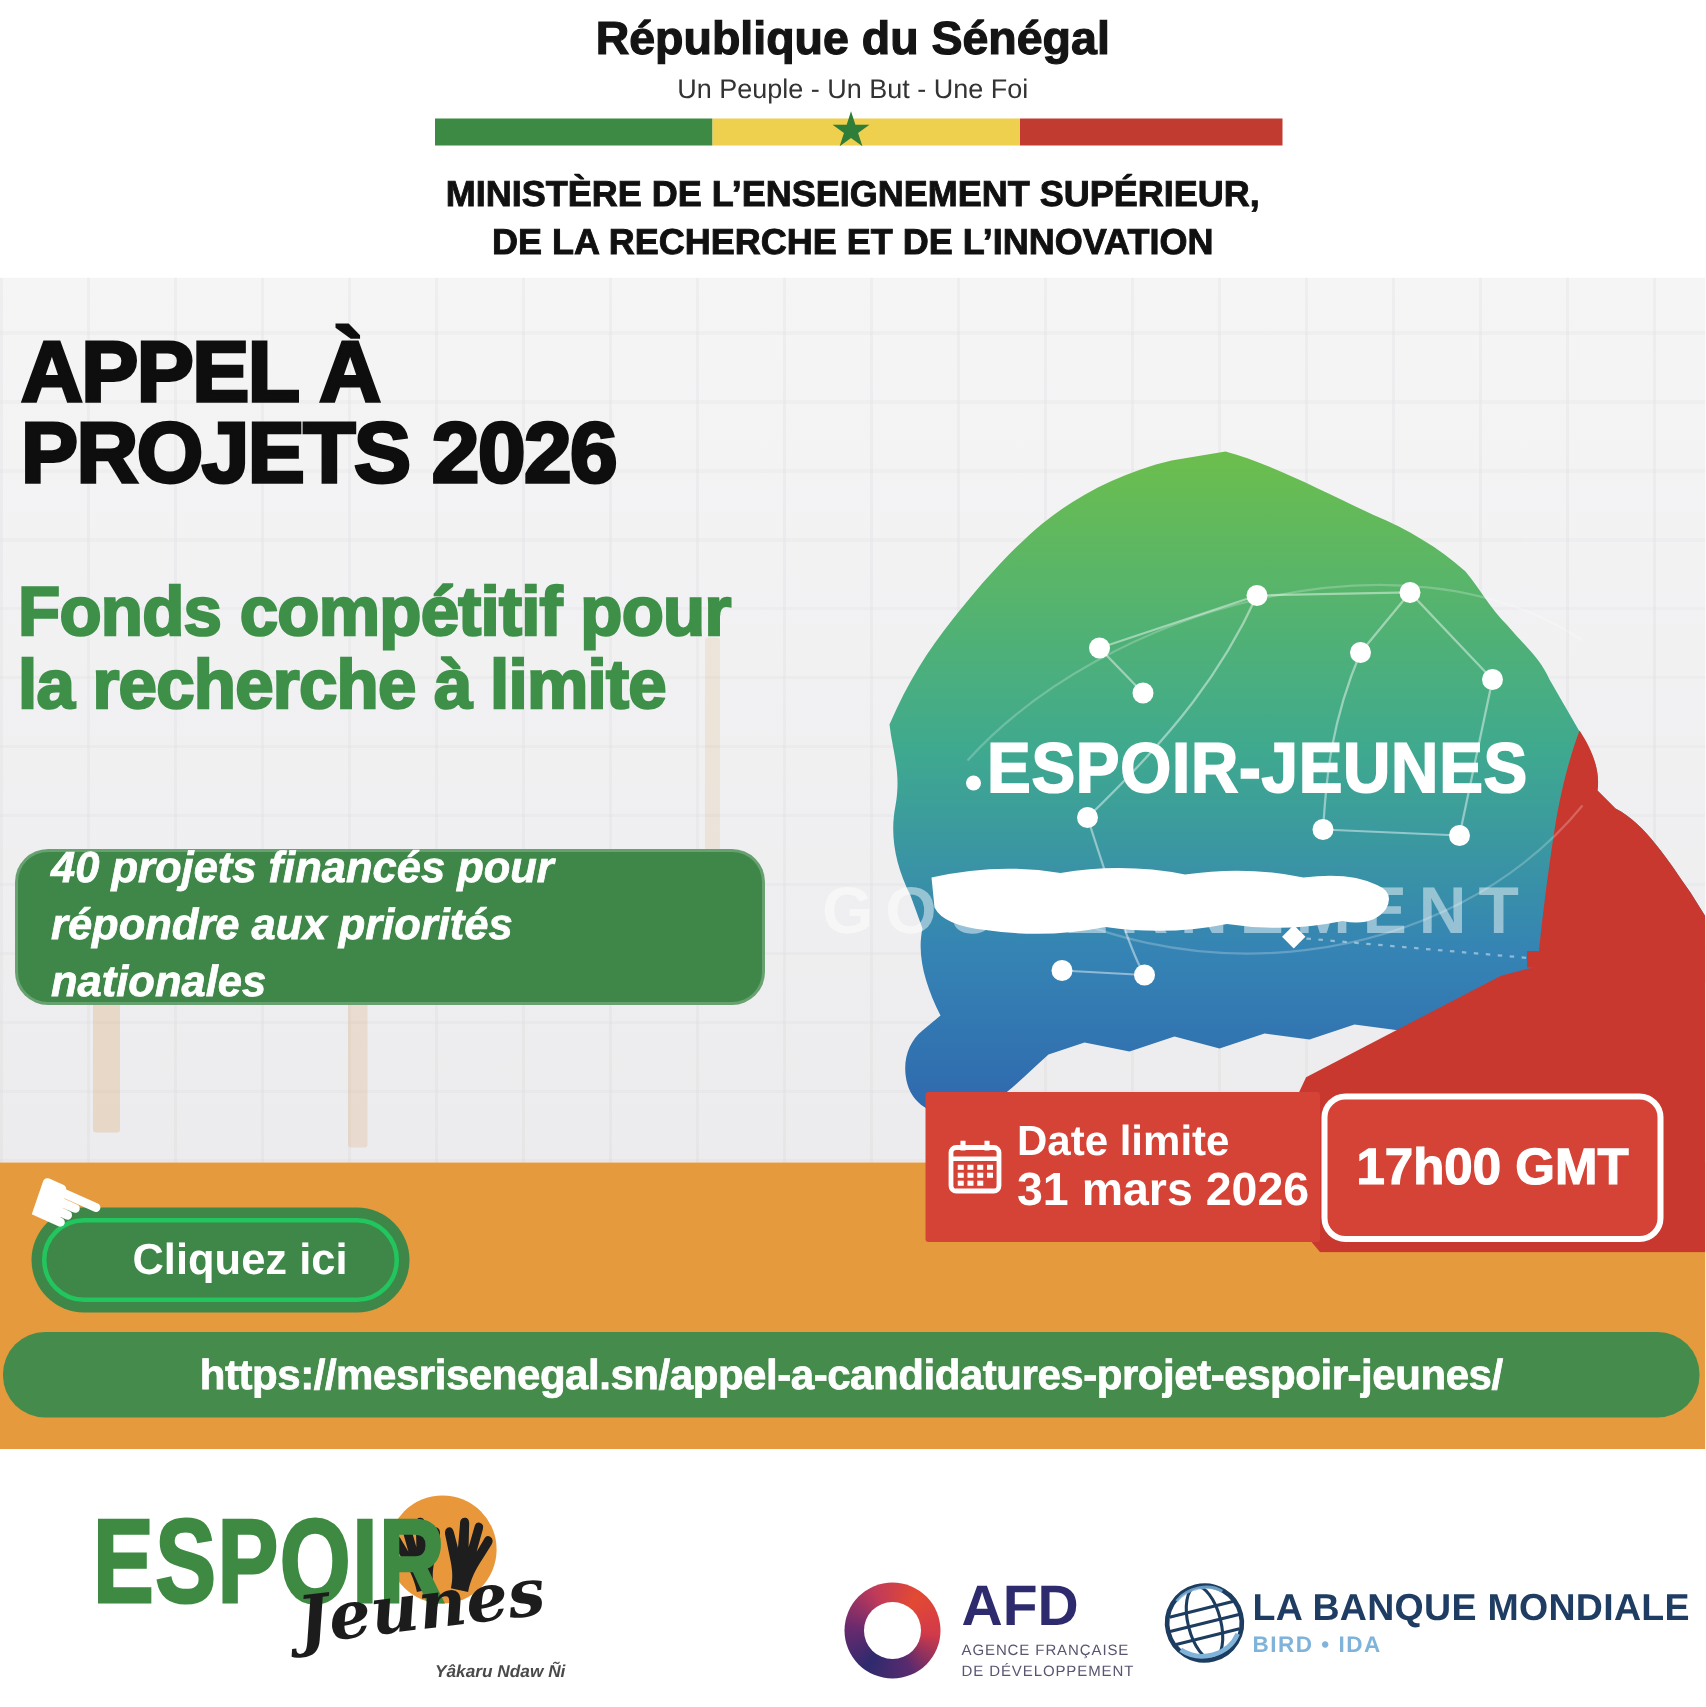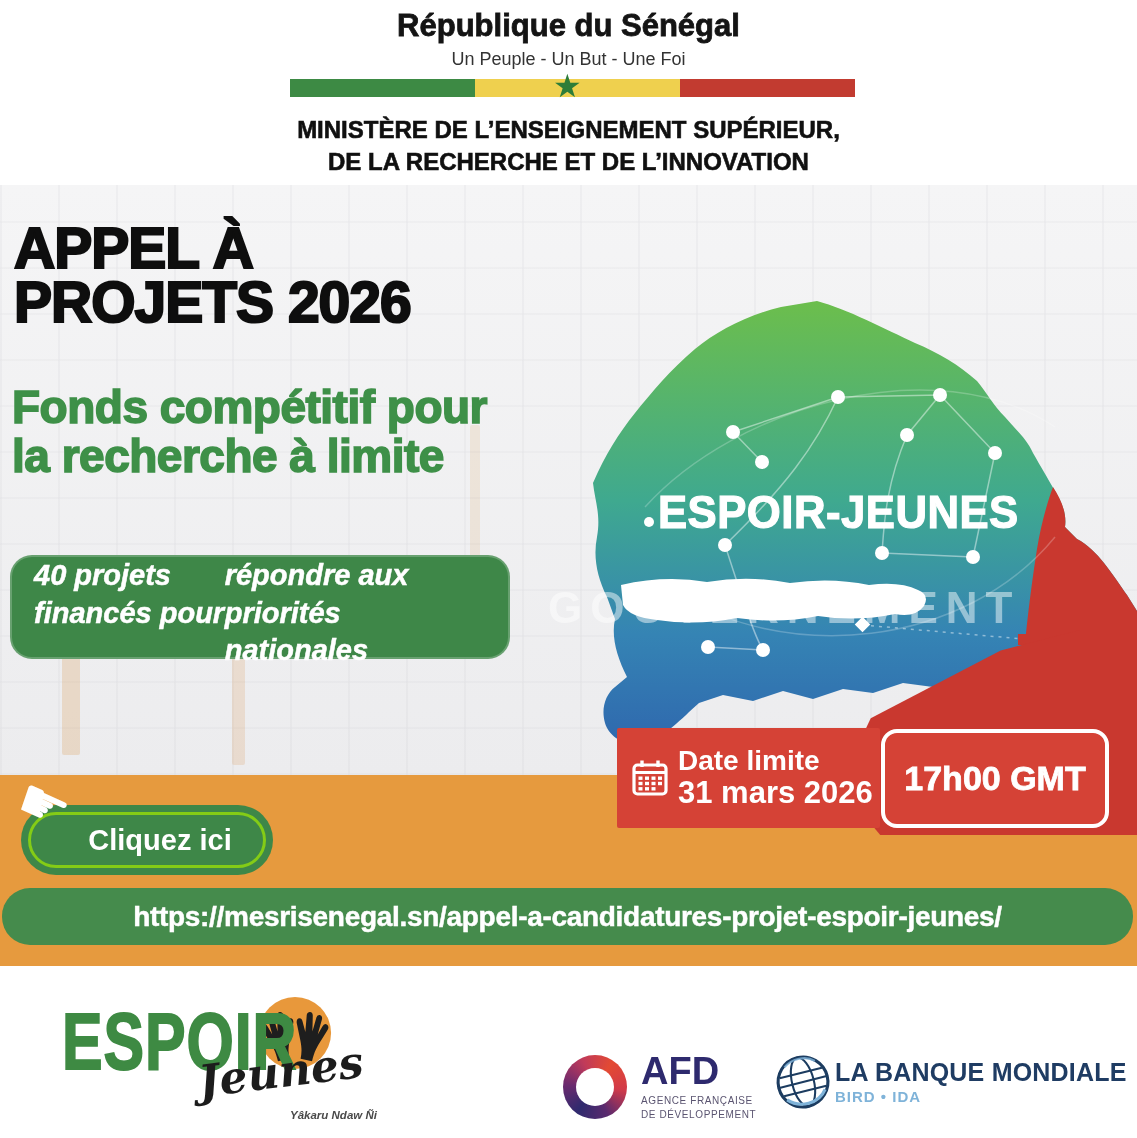--- a/index.html
+++ b/index.html
@@ -37,43 +37,43 @@
     letter-spacing:8px;color:rgba(255,255,255,.48);white-space:nowrap;}
   .map-label{position:absolute;left:658px;top:299px;font-size:47px;font-weight:800;color:#fff;
     letter-spacing:.5px;transform:scaleX(.93);transform-origin:left top;
     -webkit-text-stroke:1.2px #fff;white-space:nowrap;}
   .map-label-dot{position:absolute;left:644px;top:332px;width:10px;height:10px;border-radius:50%;background:#fff;}
 
   .t1{position:absolute;left:14px;top:36px;font-size:57px;font-weight:900;color:#0e0e0e;
       line-height:.95;-webkit-text-stroke:2.2px #0e0e0e;letter-spacing:-1px;}
   .t2{position:absolute;left:12px;top:198px;font-size:46px;font-weight:800;color:#3e9048;
       line-height:1.06;-webkit-text-stroke:1.6px #3e9048;letter-spacing:-.5px;}
-  .gbox{position:absolute;left:10px;top:370px;width:500px;height:104px;background:#3e8748;
+  .gbox{position:absolute;left:10px;top:381px;width:500px;height:104px;background:#3e8748;
       border:2px solid rgba(255,255,255,.22);border-radius:22px;box-sizing:border-box;
-      display:flex;justify-content:center;padding:0 22px;}
+      display:flex;flex-direction:column;justify-content:center;padding:0 22px;}
   .gbox span{font-size:29px;font-weight:700;font-style:italic;color:#fff;line-height:1.3;
       -webkit-text-stroke:.5px #fff;}
 
   
   .swoosh{position:absolute;left:820px;top:630px;width:317px;height:205px;background:#c9382f;z-index:4;
       clip-path:polygon(16% 43%,57% 10%,82% 0%,100% 0%,100% 100%,19% 100%,6% 76%);}
   .dbox1{position:absolute;left:617px;top:728px;width:263px;height:100px;background:#d54236;
       border-radius:2px;z-index:5;display:flex;align-items:center;padding-left:14px;box-sizing:border-box;}
   .dbox1 .dtxt{margin-left:9px;color:#fff;font-weight:800;line-height:1.08;}
   .dline1{font-size:28px;display:block;}
   .dline2{font-size:31px;display:block;}
   .dbox2{position:absolute;left:881px;top:729px;width:228px;height:99px;background:#d54236;
       border:4px solid #fff;border-radius:16px;z-index:5;box-sizing:border-box;
       display:flex;align-items:center;justify-content:center;}
   .dbox2 span{font-size:34px;font-weight:800;color:#fff;-webkit-text-stroke:.8px #fff;}
 
   
   .orange{position:absolute;left:0;top:775px;width:1137px;height:191px;background:#e69a3e;z-index:2;}
   .cta{position:absolute;left:28px;top:812px;width:238px;height:56px;background:#3e8748;
-      border:3px solid #84cc16;border-radius:34px;box-shadow:0 0 0 7px #3e8748;z-index:3;
+      border:3px solid #22c55e;border-radius:34px;box-shadow:0 0 0 7px #3e8748;z-index:3;
       display:flex;align-items:center;justify-content:center;box-sizing:border-box;padding-left:26px;cursor:pointer;}
   .cta span{font-size:29px;font-weight:800;color:#fff;}
   .hand{position:absolute;left:18px;top:776px;z-index:4;font-family:"DejaVu Sans",sans-serif;
       font-size:58px;color:#fff;transform:rotate(24deg);line-height:1;}
   .urlbar{position:absolute;left:2px;top:888px;width:1131px;height:57px;background:#458b4c;
       border-radius:28px;z-index:3;display:flex;align-items:center;justify-content:center;cursor:pointer;}
   .urlbar span{font-size:28px;font-weight:800;color:#fff;letter-spacing:-.3px;-webkit-text-stroke:.5px #fff;}
 
   
   .ftr{position:absolute;left:0;top:966px;width:1137px;height:172px;background:#fff;z-index:2;}

